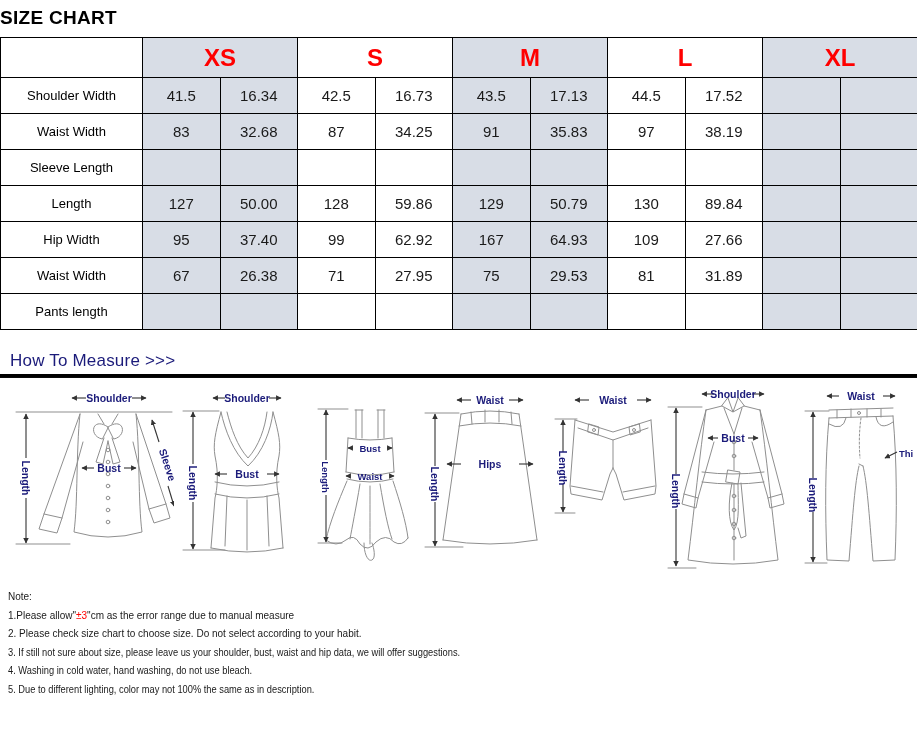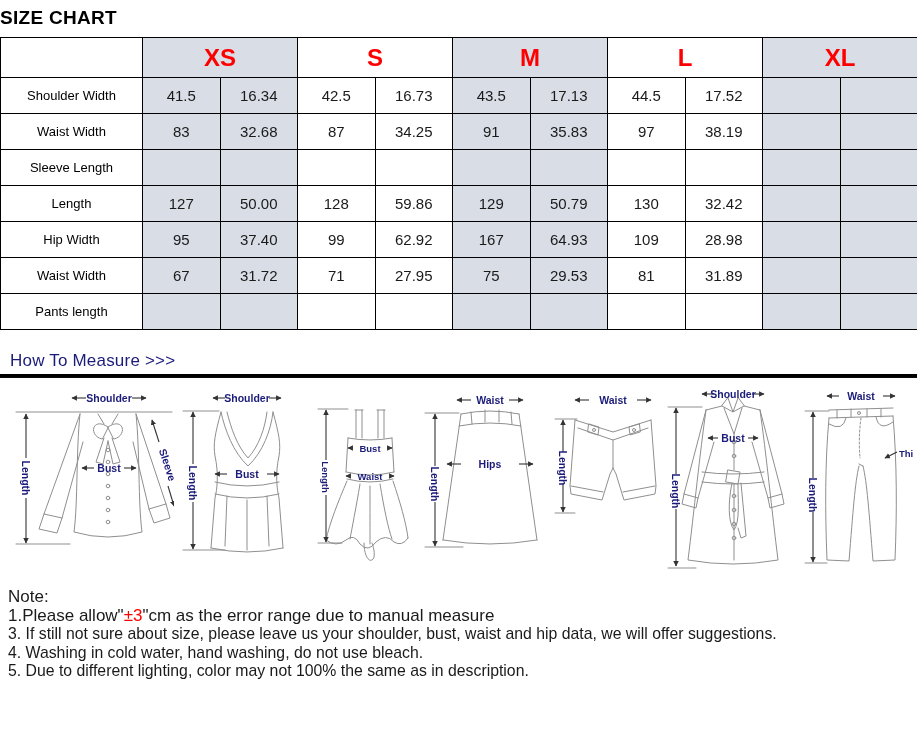--- a/index.html
+++ b/index.html
@@ -71,21 +71,21 @@
   svg .lbl {
     fill: #1b1b7a;
     font-family: "Liberation Sans", sans-serif;
     font-size: 10.5px;
     font-weight: bold;
   }
   svg .lbl.sm { font-size: 9.5px; }
   
   .notes {
     padding: 4px 0 0 8px;
-    font-size: 17px;
+    font-size: 10px;
     line-height: 18.5px;
     color: #1a1a1a;
   }
   .notes .hl { color: #ff0000; }
   .notes .condensed { transform: scaleX(.93); transform-origin: left center; white-space: nowrap; }
 </style>
 </head>
 <body>
 
 <div class="page-title">SIZE CHART</div>
@@ -156,41 +156,41 @@
       </tr>
       <tr>
         <th class="row-label">Length</th>
         <td class="shaded">127</td>
         <td class="shaded">50.00</td>
         <td>128</td>
         <td>59.86</td>
         <td class="shaded">129</td>
         <td class="shaded">50.79</td>
         <td>130</td>
-        <td>32.42</td>
+        <td>89.84</td>
         <td class="shaded"></td>
         <td class="shaded"></td>
       </tr>
       <tr>
         <th class="row-label">Hip Width</th>
         <td class="shaded">95</td>
         <td class="shaded">37.40</td>
         <td>99</td>
         <td>62.92</td>
         <td class="shaded">167</td>
         <td class="shaded">64.93</td>
         <td>109</td>
-        <td>28.98</td>
+        <td>27.66</td>
         <td class="shaded"></td>
         <td class="shaded"></td>
       </tr>
       <tr>
         <th class="row-label">Waist Width</th>
         <td class="shaded">67</td>
-        <td class="shaded">31.72</td>
+        <td class="shaded">26.38</td>
         <td>71</td>
         <td>27.95</td>
         <td class="shaded">75</td>
         <td class="shaded">29.53</td>
         <td>81</td>
         <td>31.89</td>
         <td class="shaded"></td>
         <td class="shaded"></td>
       </tr>
       <tr>
@@ -409,16 +409,17 @@
     <path class="arr" d="M12,30 V96" marker-start="url(#ah7)"></path>
     <path class="arr" d="M12,130 V180" marker-end="url(#ah7)"></path>
     <text class="lbl" x="8" y="113" text-anchor="middle" transform="rotate(90 8 113)">Length</text>
   </svg>
 
 </div>
 
 <div class="notes">
   <div>Note:</div>
   <div><span>1.Please allow"</span><span class="hl">±3</span><span>"cm as the error range due to manual measure</span></div>
+  <div>2. Please check size chart to choose size. Do not select according to your habit.</div>
   <div class="condensed">3. If still not sure about size, please leave us your shoulder, bust, waist and hip data, we will offer suggestions.</div>
   <div class="condensed">4. Washing in cold water, hand washing, do not use bleach.</div>
   <div class="condensed">5. Due to different lighting, color may not 100% the same as in description.</div>
 </div>
 
 </body></html>

